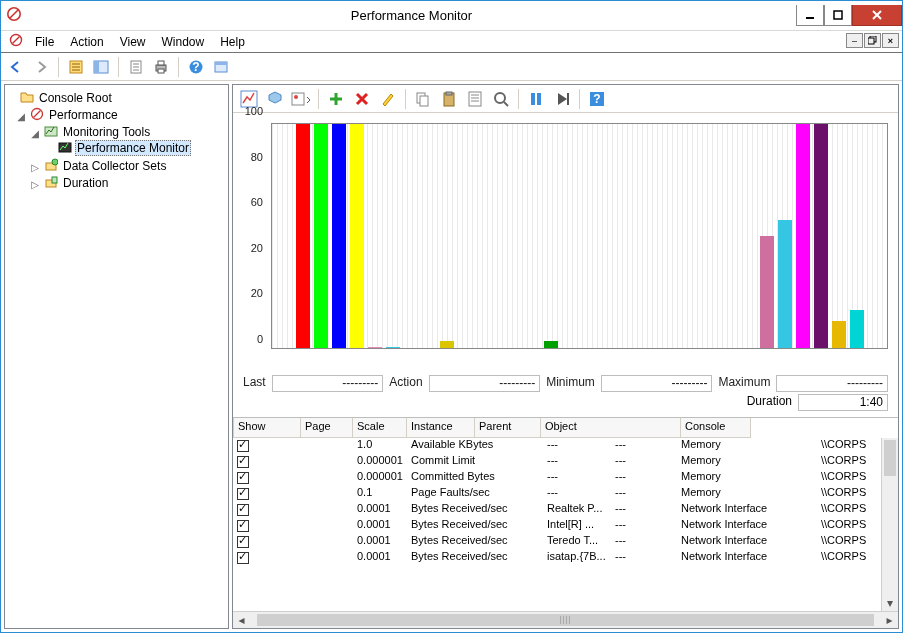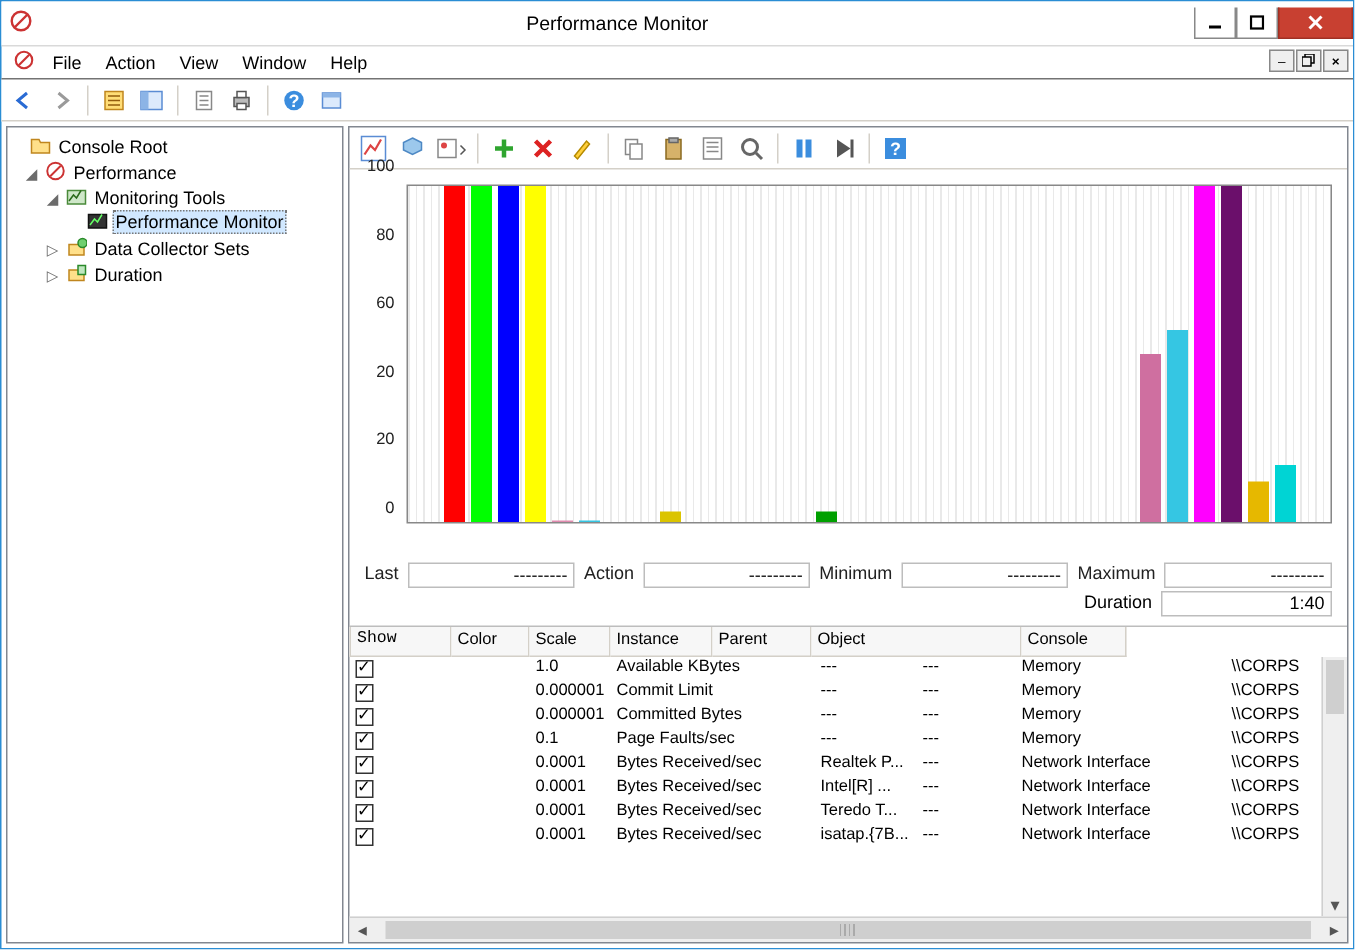--- a/index.html
+++ b/index.html
@@ -49,21 +49,21 @@
 .chart-box{ position:relative; width:100%; height:226px; border:1px solid #888; background:#fff; background-image:repeating-linear-gradient(90deg,#e9e9e9 0,#e9e9e9 1px,transparent 1px,transparent 5px);}
 .y-ticks{ position:absolute; left:0; top:10px; bottom:18px; width:34px;}
 .y-tick{ position:absolute; right:4px; font-size:11px; color:#222; transform:translateY(-50%);}
 .bars{position:absolute; left:0; right:0; bottom:0; top:0;}
 .bar{ position:absolute; bottom:0; width:14px;}
 
 .stats-row{ display:flex; align-items:flex-start; padding:6px 10px 2px; gap:6px; font-size:11px; color:#222;}
 .stats-row .lbl{ }
 .stats-row .val{ flex:1; border:1px solid #bdbdbd; height:17px; background:#fff; text-align:right; padding:0 4px; line-height:15px; color:#111;}
 .dur-row{ display:flex; justify-content:flex-end; padding:0 10px 6px; gap:6px; font-size:11px;}
-.dur-row .val{ width:114px; border:1px solid #bdbdbd; height:17px; text-align:right; padding:0 4px; line-height:15px;}
+.dur-row .val{ width:90px; border:1px solid #bdbdbd; height:17px; text-align:right; padding:0 4px; line-height:15px;}
 
 .grid-wrap{ flex:1; min-height:0; display:flex; flex-direction:column; border-top:1px solid #bdbdbd;}
 .grid-head{ display:flex; height:20px; background:#fff; }
 .gh{ border:1px solid #d4d0c8; border-top:none; border-left:none; padding:2px 4px; font-size:11px; background:#f7f7f7; overflow:hidden; white-space:nowrap;}
 .gh:first-child{border-left:1px solid #d4d0c8;}
 .grid-body{ flex:1; overflow:hidden; position:relative;}
 .grow{ display:flex; height:16px; }
 .gc{ padding:0 4px; font-size:11px; overflow:hidden; white-space:nowrap; text-overflow:clip; }
 .gc.show{ display:flex; align-items:center; justify-content:flex-start;}
 .chk{ width:12px;height:12px; border:1px solid #333; background:#fff; position:relative;}
@@ -73,21 +73,21 @@
 .vscroll .thumb{position:absolute; left:2px; right:2px; top:2px; height:36px; background:#cfcfcf;}
 .vscroll .arr{position:absolute;left:0;right:0;height:17px;display:flex;align-items:center;justify-content:center;color:#555;}
 .vscroll .arr.up{top:0;} .vscroll .arr.dn{bottom:0;}
 .hscroll{ height:17px; background:#efefef; border-top:1px solid #cfcfcf; position:relative;}
 .hscroll .thumb{position:absolute; top:2px; bottom:2px; left:24px; right:24px; background:#cfcfcf;}
 .hscroll .thumb .grip{position:absolute;left:50%;top:2px;bottom:2px;width:12px;transform:translateX(-50%);background:repeating-linear-gradient(90deg,#aaa 0,#aaa 1px,transparent 1px,transparent 3px);}
 .hscroll .arr{position:absolute;top:0;bottom:0;width:17px;display:flex;align-items:center;justify-content:center;color:#555;}
 .hscroll .arr.l{left:0;} .hscroll .arr.r{right:0;}
 
 
-.c-show{width:68px;font-family:Liberation Mono, monospace;} .c-color{width:52px;} .c-scale{width:54px;} .c-counter{width:136px;}
+.c-show{width:68px;} .c-color{width:52px;} .c-scale{width:54px;} .c-counter{width:136px;}
 .c-instance{width:68px;} .c-parent{width:66px;} .c-object{width:140px;} .c-comp{width:70px;}
 </style>
 </head>
 <body>
 
 <div class="window">
 
   <div class="titlebar">
     <div class="sys-icon">
       <svg width="16" height="16">
@@ -387,21 +387,21 @@
         <span class="val">---------</span>
       </div>
       <div class="dur-row">
         <span>Duration</span>
         <span class="val">1:40</span>
       </div>
 
       <div class="grid-wrap">
         <div class="grid-head">
           <div class="gh c-show">Show</div>
-          <div class="gh c-color">Color</div>
+          <div class="gh c-color">Page</div>
           <div class="gh c-scale">Scale</div>
           <div class="gh c-instance">Instance</div>
           <div class="gh c-parent">Parent</div>
           <div class="gh c-object">Object</div>
           <div class="gh c-comp">Console</div>
         </div>
         <div class="grid-body" id="grid-body">
           <div class="grow">
               <div class="gc c-show show">
                 <span class="chk checked"></span>

